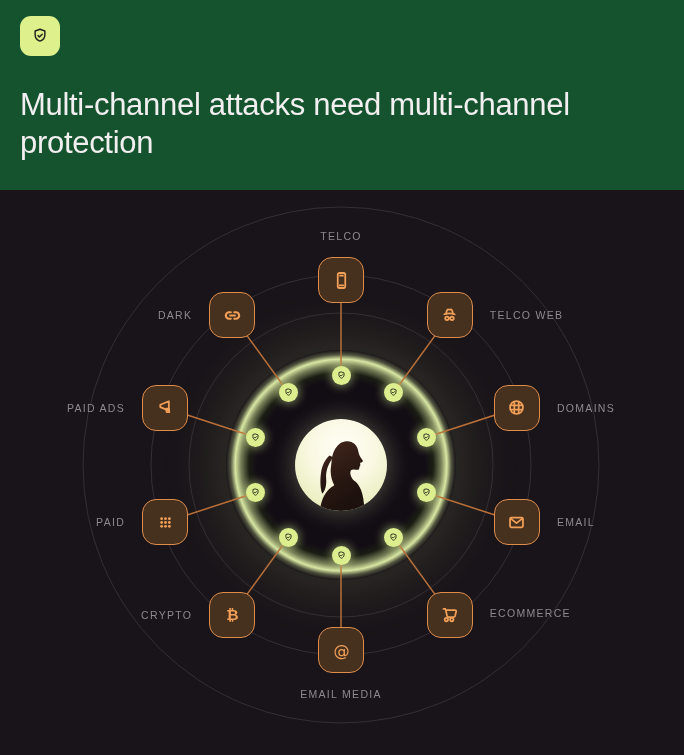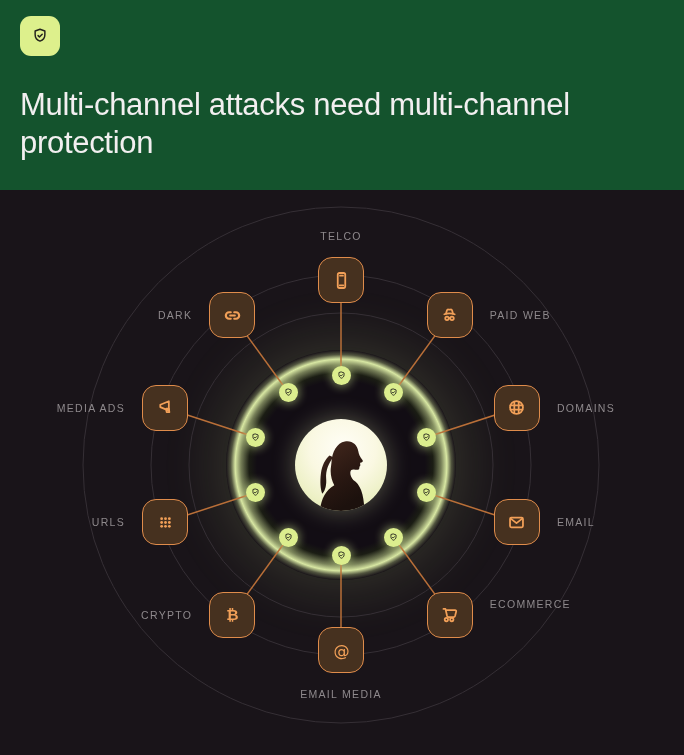--- a/index.html
+++ b/index.html
@@ -103,21 +103,21 @@
       </div>
       <div class="tile" style="left: 426.74px; top: 102.332px;">
         <svg viewBox="0 0 24 24">
           <path d="M7,10.8 c3.3,-1.1 6.7,-1.1 10,0"></path>
           <path d="M8.6,10.3 l.9,-3.1 c.2,-.7 .9,-1.1 1.6,-.95 c.6,.15 1.2,.15 1.8,0 c.7,-.15 1.4,.25 1.6,.95 l.9,3.1"></path>
           <circle cx="9.6" cy="14.7" r="1.7"></circle>
           <circle cx="14.4" cy="14.7" r="1.7"></circle>
           <path d="M11.3,14.5 c.45,-.35 .95,-.35 1.4,0"></path>
         </svg>
       </div>
-      <div class="chan-label" style="left: 489.74px; top: 125.332px; transform: translateY(-50%);">PAID WEB</div>
+      <div class="chan-label" style="left: 489.74px; top: 125.332px; transform: translateY(-50%);">TELCO WEB</div>
       <div class="badge" style="left: 417.095px; top: 237.688px;">
         <svg viewBox="0 0 24 24">
           <path d="M12,4.4 l5.6,2 v4.2 c0,3.4 -2.2,6.1 -5.6,7.3 c-3.4,-1.2 -5.6,-3.9 -5.6,-7.3 V6.4 Z"></path>
           <path d="M9.7,11.6 l1.6,1.6 l3.1,-3.2"></path>
         </svg>
       </div>
       <div class="tile" style="left: 493.945px; top: 194.832px;">
         <svg viewBox="0 0 24 24">
           <circle cx="12" cy="12" r="6.2"></circle>
           <line x1="6.3" y1="9.9" x2="17.7" y2="9.9"></line>
@@ -146,21 +146,21 @@
           <path d="M9.7,11.6 l1.6,1.6 l3.1,-3.2"></path>
         </svg>
       </div>
       <div class="tile" style="left: 426.74px; top: 401.668px;">
         <svg viewBox="0 0 24 24">
           <circle cx="9" cy="16.9" r="1.6"></circle>
           <circle cx="14.2" cy="16.9" r="1.6"></circle>
           <path d="M6.2,6.6 h1.9 l1.6,6.9 a1.4,1.4 0 0 0 1.36,1.05 h4.9 a1.4,1.4 0 0 0 1.36,-1.02 l1.1,-4.3 a1.1,1.1 0 0 0 -1.07,-1.38 h-8.6"></path>
         </svg>
       </div>
-      <div class="chan-label" style="left: 489.74px; top: 414px; transform: translateY(-50%);">ECOMMERCE</div>
+      <div class="chan-label" style="left: 489.74px; top: 423px; transform: translateY(-50%);">ECOMMERCE</div>
       <div class="badge" style="left: 331.5px; top: 355.5px;">
         <svg viewBox="0 0 24 24">
           <path d="M12,4.4 l5.6,2 v4.2 c0,3.4 -2.2,6.1 -5.6,7.3 c-3.4,-1.2 -5.6,-3.9 -5.6,-7.3 V6.4 Z"></path>
           <path d="M9.7,11.6 l1.6,1.6 l3.1,-3.2"></path>
         </svg>
       </div>
       <div class="tile" style="left: 318px; top: 437px;">
         <svg viewBox="0 0 24 24">
           <text x="12" y="17" text-anchor="middle" font-size="15.5" font-weight="500" fill="#f2a058" stroke="none" font-family="&quot;DejaVu Sans&quot;,sans-serif">@</text>
         </svg>
@@ -190,34 +190,34 @@
           <circle cx="12" cy="8.3" r="1.35" fill="#f2a058" stroke="none"></circle>
           <circle cx="15.7" cy="8.3" r="1.35" fill="#f2a058" stroke="none"></circle>
           <circle cx="8.3" cy="12" r="1.35" fill="#f2a058" stroke="none"></circle>
           <circle cx="12" cy="12" r="1.35" fill="#f2a058" stroke="none"></circle>
           <circle cx="15.7" cy="12" r="1.35" fill="#f2a058" stroke="none"></circle>
           <circle cx="8.3" cy="15.7" r="1.35" fill="#f2a058" stroke="none"></circle>
           <circle cx="12" cy="15.7" r="1.35" fill="#f2a058" stroke="none"></circle>
           <circle cx="15.7" cy="15.7" r="1.35" fill="#f2a058" stroke="none"></circle>
         </svg>
       </div>
-      <div class="chan-label" style="left: 125.055px; top: 332.168px; transform: translate(-100%, -50%);">URLS</div>
+      <div class="chan-label" style="left: 125.055px; top: 332.168px; transform: translate(-100%, -50%);">PAID</div>
       <div class="badge" style="left: 245.905px; top: 237.688px;">
         <svg viewBox="0 0 24 24">
           <path d="M12,4.4 l5.6,2 v4.2 c0,3.4 -2.2,6.1 -5.6,7.3 c-3.4,-1.2 -5.6,-3.9 -5.6,-7.3 V6.4 Z"></path>
           <path d="M9.7,11.6 l1.6,1.6 l3.1,-3.2"></path>
         </svg>
       </div>
       <div class="tile" style="left: 142.055px; top: 194.832px;">
         <svg viewBox="0 0 24 24">
           <path d="M7,9.4 L15.2,6 V15 L7,11.6 Z"></path>
           <path d="M12.6,13.2 h2.6 l.5,3.2 h-2.6 Z"></path>
         </svg>
       </div>
-      <div class="chan-label" style="left: 125.055px; top: 217.832px; transform: translate(-100%, -50%);">MEDIA ADS</div>
+      <div class="chan-label" style="left: 125.055px; top: 217.832px; transform: translate(-100%, -50%);">PAID ADS</div>
       <div class="badge" style="left: 278.599px; top: 192.688px;">
         <svg viewBox="0 0 24 24">
           <path d="M12,4.4 l5.6,2 v4.2 c0,3.4 -2.2,6.1 -5.6,7.3 c-3.4,-1.2 -5.6,-3.9 -5.6,-7.3 V6.4 Z"></path>
           <path d="M9.7,11.6 l1.6,1.6 l3.1,-3.2"></path>
         </svg>
       </div>
       <div class="tile" style="left: 209.26px; top: 102.332px;">
         <svg viewBox="0 0 24 24">
           <g stroke-width="2.1">
             <path d="M10.3,8.9 H8.7 a3.1,3.1 0 0 0 0,6.2 h1.6"></path>

